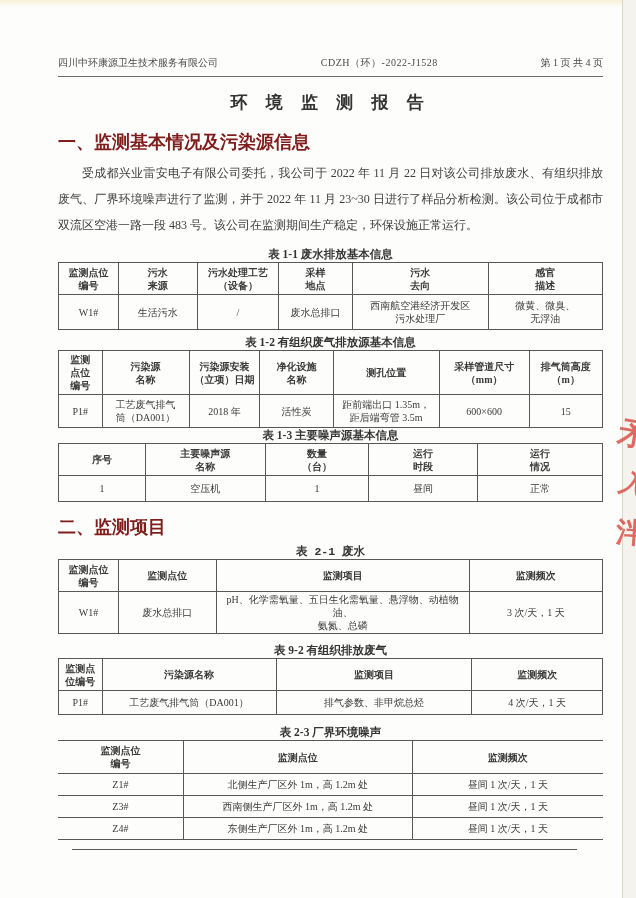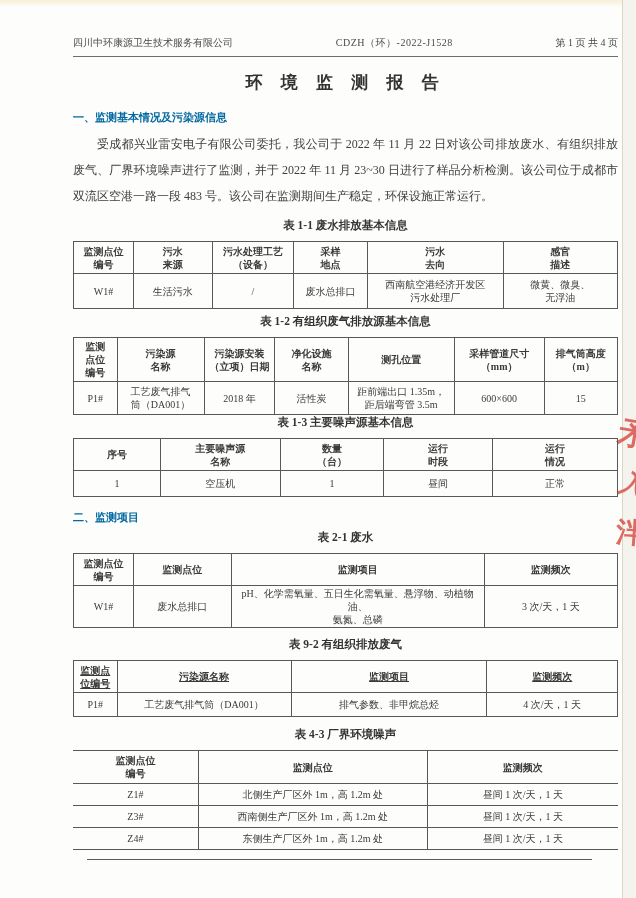--- a/index.html
+++ b/index.html
@@ -15,49 +15,49 @@
   .right-outside { position:absolute; top:0; right:0; bottom:0; width:13px; background:#f4f3ee; }
   .right-edge-line { position:absolute; top:0; right:13px; bottom:0; width:1px; background:#ddd7c1; }
   .red-marks { position:absolute; top:416px; right:0; width:25px; height:150px;
     overflow:hidden; pointer-events:none; }
   .red-marks span { position:absolute; font-weight:bold; color:#d9534a; opacity:.85;
     font-family:"Liberation Serif",serif; }
   .rm0 { left:7px; top:-2px; font-size:30px; transform:rotate(10deg); }
   .rm1 { left:9px; top:52px; font-size:26px; transform:rotate(18deg); }
   .rm2 { left:5px; top:98px; font-size:28px; transform:rotate(4deg); }
 
-  .content { position:absolute; left:73px; top:0; width:545px; padding-top:36px; }
+  .content { position:absolute; left:58px; top:0; width:545px; padding-top:56px; }
 
   .hdr { display:flex; justify-content:space-between; align-items:baseline;
     font-size:10px; padding-bottom:6px; border-bottom:1px solid #6d6d6d; color:#4a4a4a; }
   .hdr .doc-no { font-weight:400; letter-spacing:.5px; }
 
   h1.title { text-align:center; font-size:17px; font-weight:bold; letter-spacing:7px;
     margin:14px 0 0; color:#333; }
-  h2.sec { font-size:11px; font-weight:bold; margin:16px 0 0; color:#0369a1; }
+  h2.sec { font-size:18px; font-weight:bold; margin:16px 0 0; color:#7f1d1d; }
   h2.sec2 { margin-top:13px; }
   p.intro { font-size:12px; line-height:26px; text-indent:24px; text-align:justify;
     margin:6px 0 0; color:#3d3d3d; }
 
   .cap { text-align:center; font-size:11.5px; font-weight:bold; color:#333; }
   .cap.c11 { margin-top:9px; } .cap.c12 { margin-top:5px; } .cap.c13 { }
-  .cap.c21 { margin-top:5px; }  .cap.c22 { margin-top:9px; }  .cap.c23 { margin-top:10px; }
-
-  table { width:100%; border-collapse:collapse; table-layout:fixed; margin-top:8px; }
+  .cap.c21 { margin-top:5px;font-family:Liberation Mono, monospace; }  .cap.c22 { margin-top:9px; }  .cap.c23 { margin-top:10px; }
+
+  table { width:100%; border-collapse:collapse; table-layout:fixed; margin-top:0; }
   th,td { border:1px solid #585858; text-align:center; vertical-align:middle;
     white-space:pre-line; padding:1px 2px; font-size:10px; line-height:13px; color:#3a3a3a;
     overflow:hidden; }
   th { font-weight:bold; }
   table { border-top:1.5px solid #4d4d4d; border-bottom:1.5px solid #4d4d4d; }
 
   .t11 thead tr { height:32px; } .t11 tbody tr { height:35px; }
   .t12 thead tr { height:44px; } .t12 tbody tr { height:33px; }
   .t13 thead tr { height:32px; } .t13 tbody tr { height:26px; }
   .t21 thead tr { height:32px; } .t21 tbody tr { height:35px; }
-  .t22 thead tr { height:32px;text-decoration:underline; } .t22 tbody tr { height:24px; }
+  .t22 thead tr { height:32px; } .t22 tbody tr { height:24px; }
   .t23 thead tr { height:33px; } .t23 tbody tr { height:22px; }
 
   .noside th:first-child, .noside td:first-child { border-left:none; }
   .noside th:last-child,  .noside td:last-child  { border-right:none; }
 
   .footer-rule { margin-top:9px; margin-left:14px; width:505px;
     border-top:1.5px solid #5a5a5a; height:0; }
 </style>
 </head>
 <body>
@@ -254,21 +254,21 @@
         <tbody>
           <tr>
             <td>P1#</td>
             <td>工艺废气排气筒（DA001）</td>
             <td>排气参数、非甲烷总烃</td>
             <td>4 次/天，1 天</td>
           </tr>
         </tbody>
       </table>
 
-    <div class="cap c23">表 4-3 厂界环境噪声</div>
+    <div class="cap c23">表 2-3 厂界环境噪声</div>
     <table class="t23 noside">
         <colgroup>
           <col style="width: 23%;">
           <col style="width: 42%;">
           <col style="width: 35%;">
         </colgroup>
         <thead>
           <tr>
             <th>监测点位
 编号</th>

